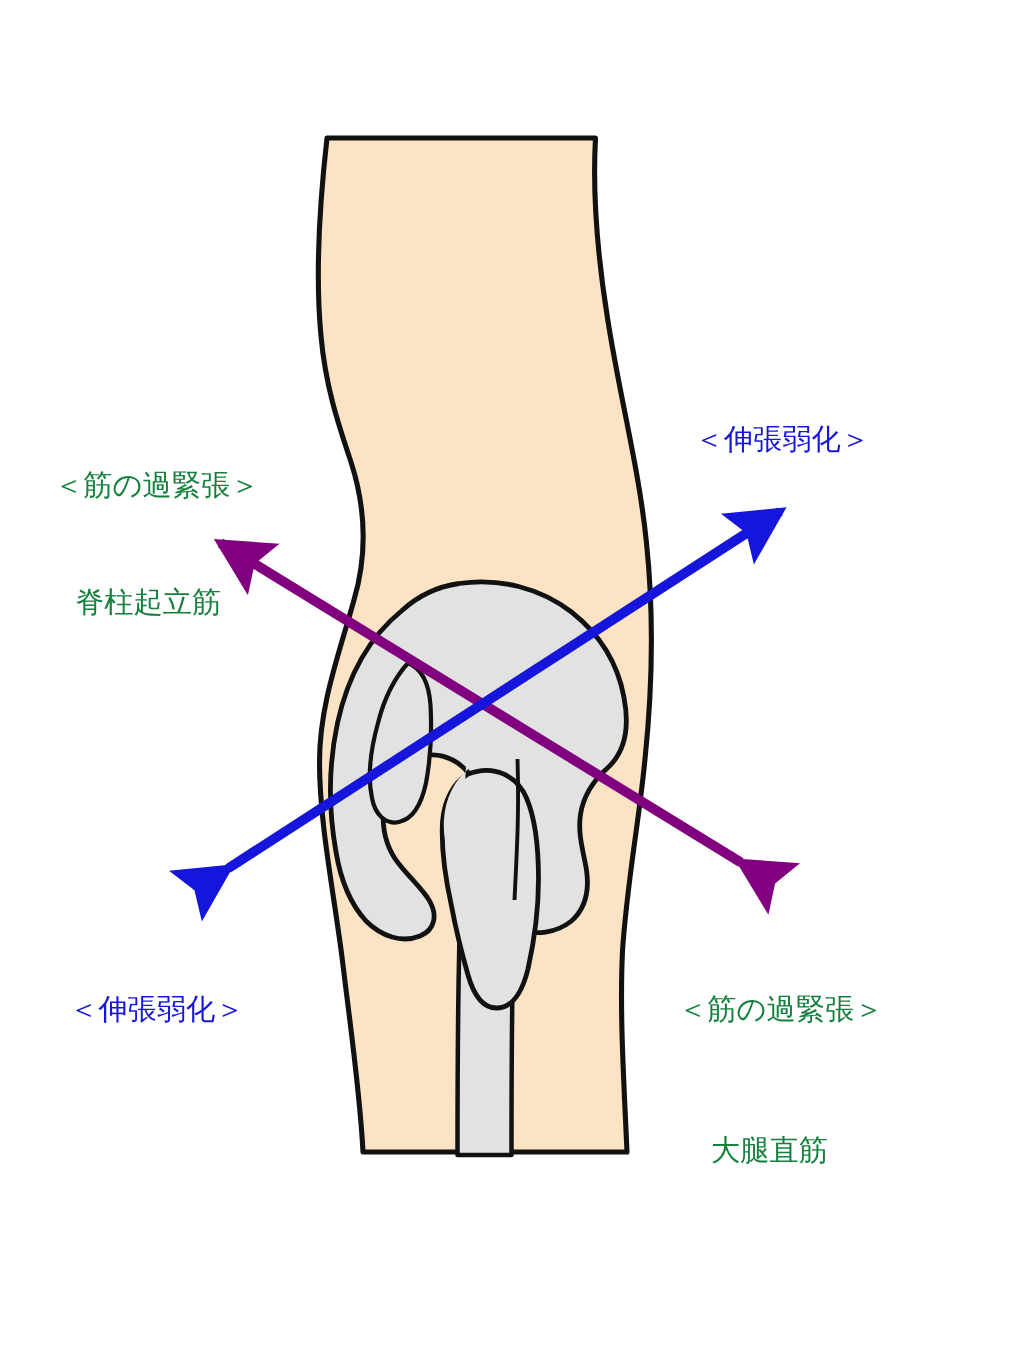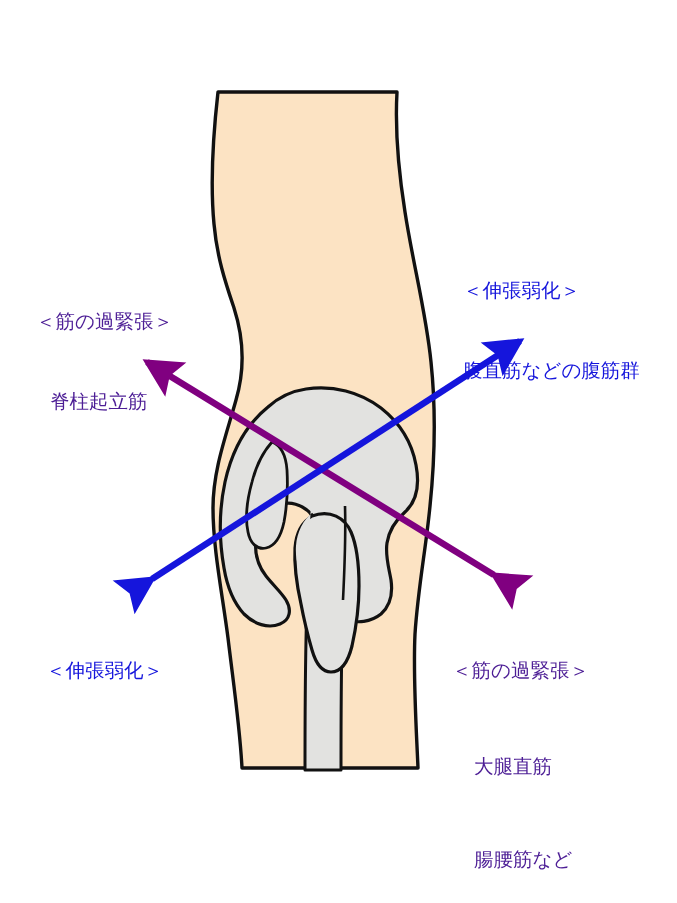--- a/index.html
+++ b/index.html
@@ -28,28 +28,27 @@
     width: 677px;
     height: 903px;
     display: block;
   }
   .label-block {
     position: absolute;
     line-height: 1.32;
     white-space: pre;
     font-weight: 400;
   }
-  .label-purple { color: #4c1d95; }
+  .label-purple { color: #15803d; }
   .label-blue   { color: #1515dc; }
   .lbl-line {
     display: block;
   }
   .lbl-head {
     letter-spacing: 0px;
-    font-family: Liberation Mono, monospace;
   }
   
   #label-top-left {
     left: 36px;
     top: 260px;
     font-size: 19.5px;
     text-align: left;
   }
   #label-top-left .lbl-line + .lbl-line { padding-left: 14px; }
   #label-top-right {
@@ -200,26 +199,24 @@
     </g>
   </svg>
 
   <div class="label-block label-purple" id="label-top-left">
     <span class="lbl-line lbl-head">＜筋の過緊張＞</span>
     <span class="lbl-line">脊柱起立筋</span>
   </div>
 
   <div class="label-block label-blue" id="label-top-right">
     <span class="lbl-line lbl-head">＜伸張弱化＞</span>
-    <span class="lbl-line">腹直筋などの腹筋群</span>
   </div>
 
   <div class="label-block label-blue" id="label-bottom-left">
     <span class="lbl-line lbl-head">＜伸張弱化＞</span>
   </div>
 
   <div class="label-block label-purple" id="label-bottom-right">
     <span class="lbl-line lbl-head">＜筋の過緊張＞</span>
     <span class="lbl-line">大腿直筋</span>
-    <span class="lbl-line">腸腰筋など</span>
   </div>
 
 </div>
 
 </body></html>

